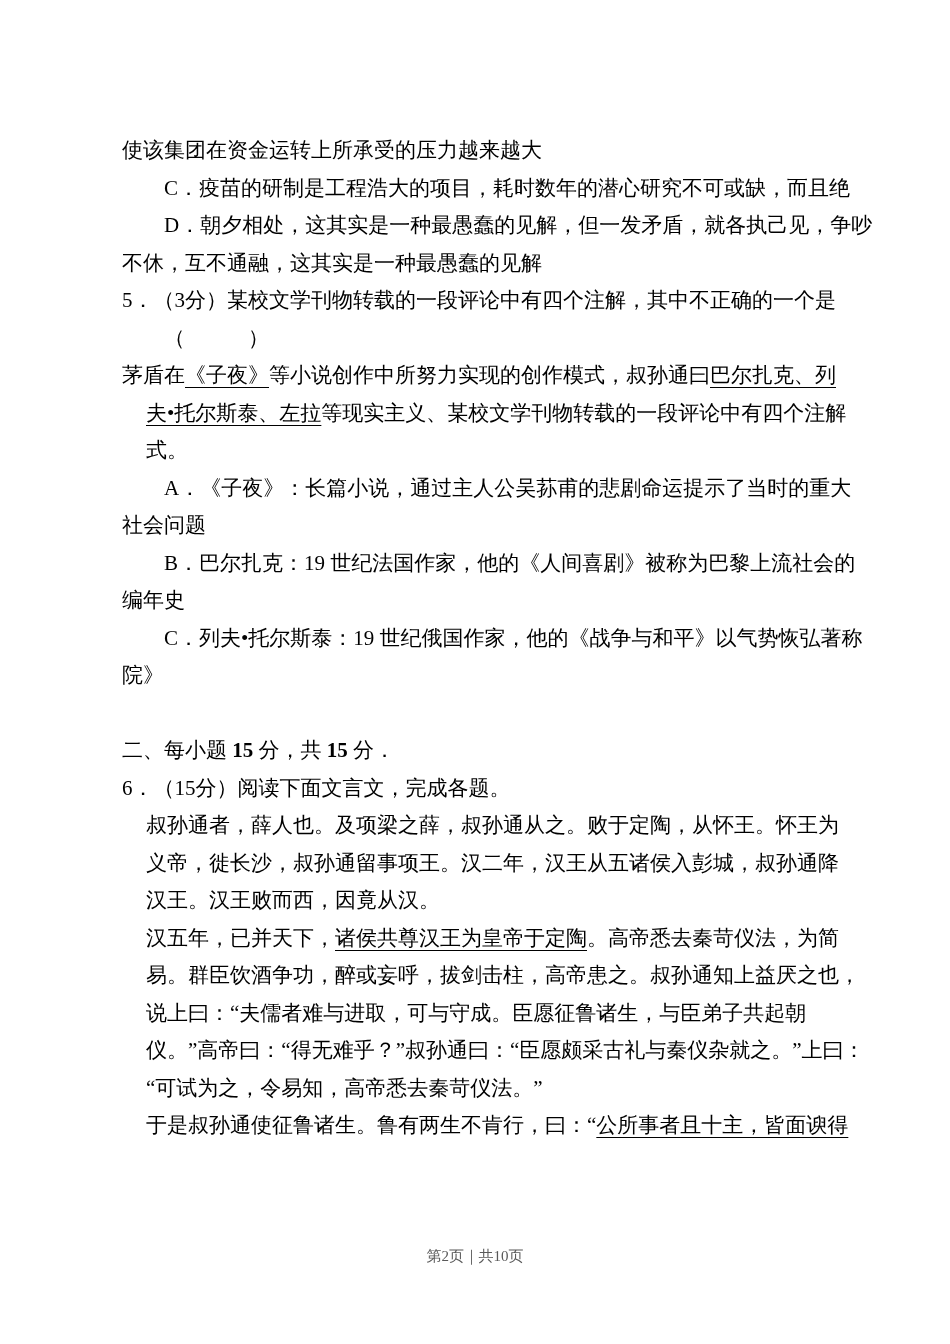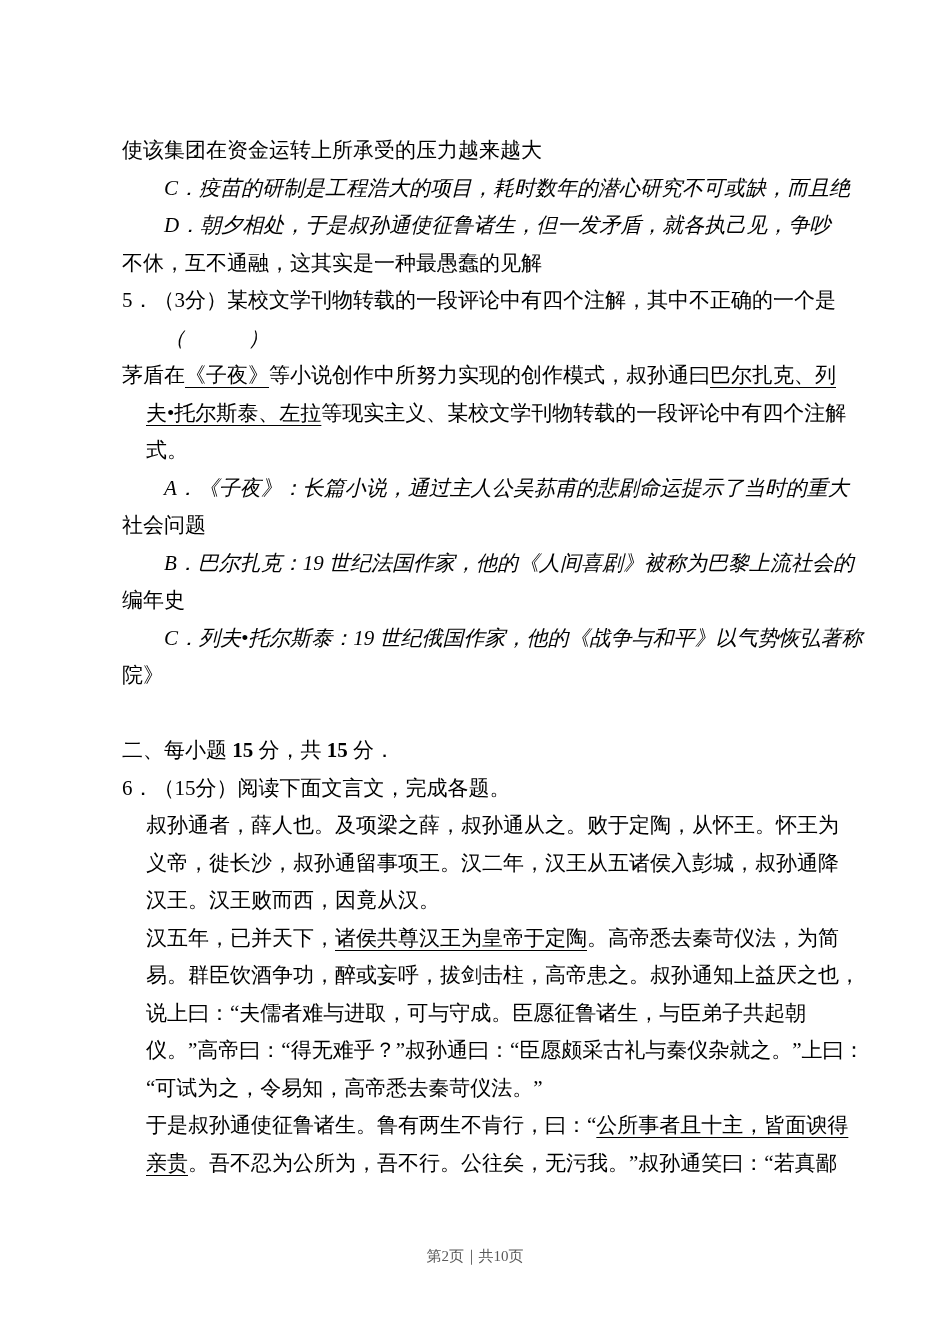--- a/index.html
+++ b/index.html
@@ -26,21 +26,21 @@
     line-height: 37.5px;
     margin-top: 24px;
   }
   .line {
     height: 37.5px;
     line-height: 37.5px;
     white-space: pre;
   }
   .line.blank { height: 37.5px; }
   .ind1 { padding-left: 24px; }
-  .ind2 { padding-left: 42px; font-style: italic; }
+  .ind2 { padding-left: 42px; }
   .u {
     text-decoration: underline;
     text-underline-offset: 5px;
     text-decoration-thickness: 1px;
   }
   .b { font-weight: bold; }
   .footer {
     position: absolute;
     left: 0;
     right: 0;
@@ -50,21 +50,21 @@
     line-height: 20px;
   }
 </style>
 </head>
 <body style="background: rgb(255, 255, 255);">
 
 <div class="page" style="color: rgb(0, 0, 0);">
   <main class="content">
       <div class="line ind0"><span>使该集团在资金运转上所承受的压力越来越大</span></div>
       <div class="line ind2"><span>C．疫苗的研制是工程浩大的项目，耗时数年的潜心研究不可或缺，而且绝</span></div>
-      <div class="line ind2"><span>D．朝夕相处，于是叔孙通使征鲁诸生，但一发矛盾，就各执己见，争吵</span></div>
+      <div class="line ind2"><span>D．朝夕相处，这其实是一种最愚蠢的见解，但一发矛盾，就各执己见，争吵</span></div>
       <div class="line ind0"><span>不休，互不通融，这其实是一种最愚蠢的见解</span></div>
       <div class="line ind0"><span>5．（3分）某校文学刊物转载的一段评论中有四个注解，其中不正确的一个是</span></div>
       <div class="line ind2"><span>（　　　）</span></div>
       <div class="line ind0"><span>茅盾在</span><span class="u">《子夜》</span><span>等小说创作中所努力实现的创作模式，叔孙通曰</span><span class="u">巴尔扎克、列</span></div>
       <div class="line ind1"><span class="u">夫•托尔斯泰、左拉</span><span>等现实主义、某校文学刊物转载的一段评论中有四个注解</span></div>
       <div class="line ind1"><span>式。</span></div>
       <div class="line ind2"><span>A．《子夜》：长篇小说，通过主人公吴荪甫的悲剧命运提示了当时的重大</span></div>
       <div class="line ind0"><span>社会问题</span></div>
       <div class="line ind2"><span>B．巴尔扎克：19 世纪法国作家，他的《人间喜剧》被称为巴黎上流社会的</span></div>
       <div class="line ind0"><span>编年史</span></div>
@@ -75,18 +75,17 @@
       <div class="line ind0"><span>6．（15分）阅读下面文言文，完成各题。</span></div>
       <div class="line ind1"><span>叔孙通者，薛人也。及项梁之薛，叔孙通从之。败于定陶，从怀王。怀王为</span></div>
       <div class="line ind1"><span>义帝，徙长沙，叔孙通留事项王。汉二年，汉王从五诸侯入彭城，叔孙通降</span></div>
       <div class="line ind1"><span>汉王。汉王败而西，因竟从汉。</span></div>
       <div class="line ind1"><span>汉五年，已并天下，</span><span class="u">诸侯共尊汉王为皇帝于定陶</span><span>。高帝悉去秦苛仪法，为简</span></div>
       <div class="line ind1"><span>易。群臣饮酒争功，醉或妄呼，拔剑击柱，高帝患之。叔孙通知上益厌之也，</span></div>
       <div class="line ind1"><span>说上曰：“夫儒者难与进取，可与守成。臣愿征鲁诸生，与臣弟子共起朝</span></div>
       <div class="line ind1"><span>仪。”高帝曰：“得无难乎？”叔孙通曰：“臣愿颇采古礼与秦仪杂就之。”上曰：</span></div>
       <div class="line ind1"><span>“可试为之，令易知，高帝悉去秦苛仪法。”</span></div>
       <div class="line ind1"><span>于是叔孙通使征鲁诸生。鲁有两生不肯行，曰：“</span><span class="u">公所事者且十主，皆面谀得</span></div>
-      <div class="line ind1"><span class="u">亲贵</span><span>。吾不忍为公所为，吾不行。公往矣，无污我。”叔孙通笑曰：“若真鄙</span></div>
     </main>
   <footer class="footer" style="color: rgb(89, 89, 89);">
     <span class="footer-text">第2页｜共10页</span>
   </footer>
 </div>
 
 </body></html>

